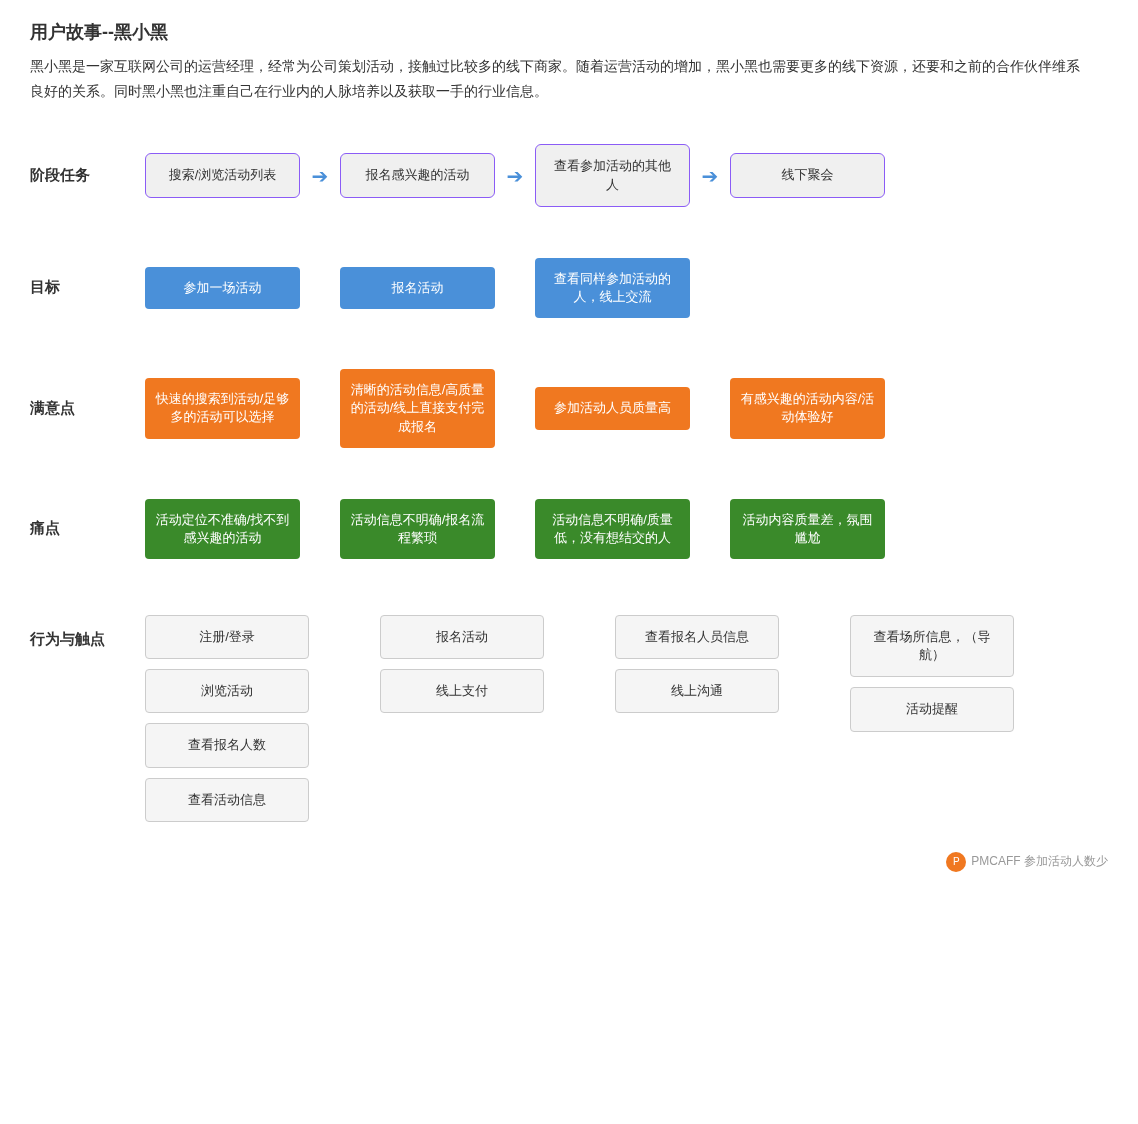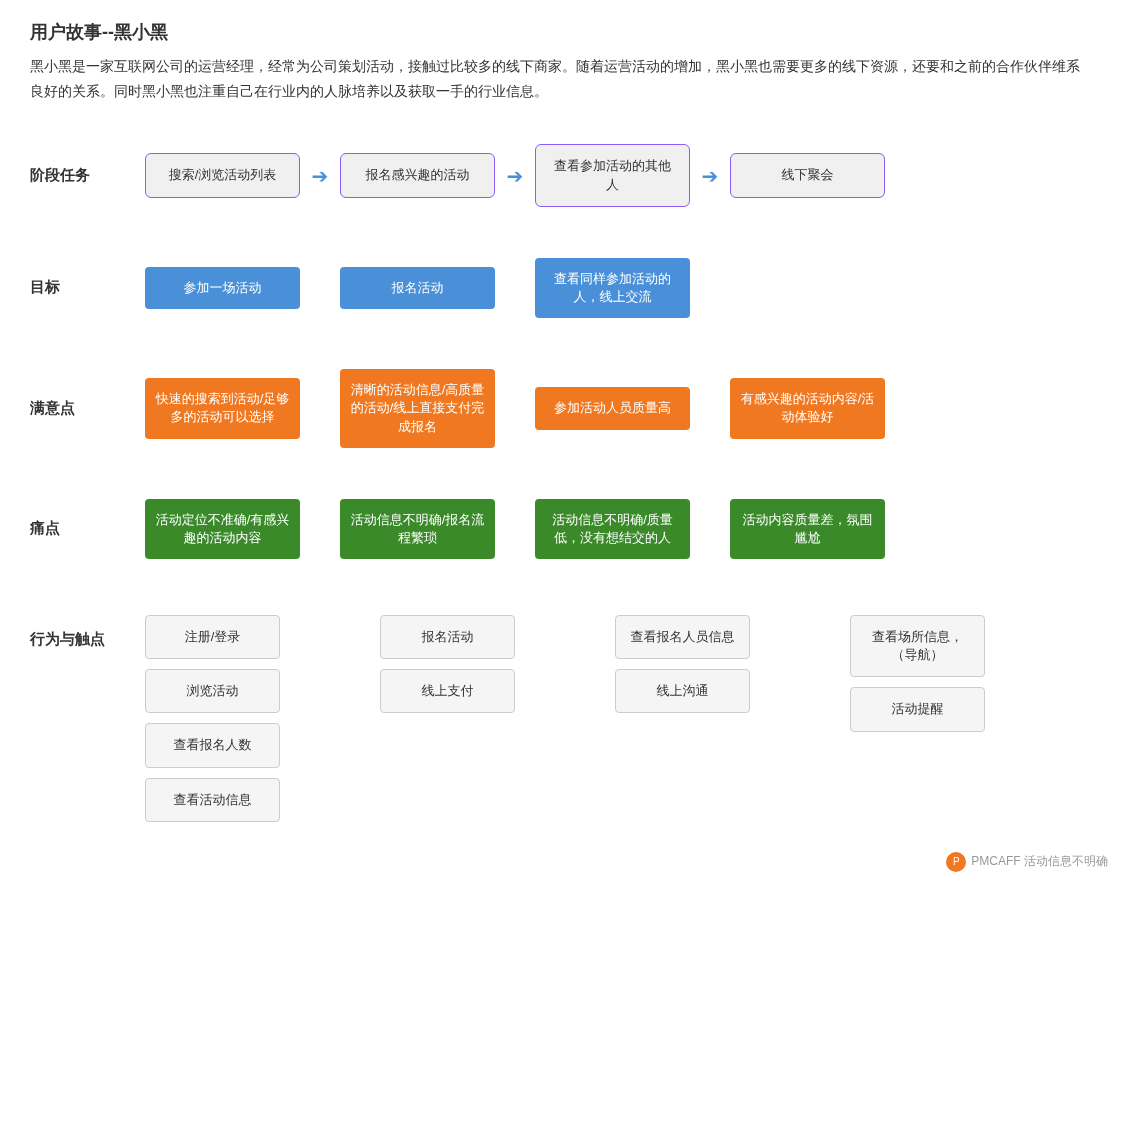--- a/index.html
+++ b/index.html
@@ -134,21 +134,21 @@
     
     .behavior-box {
       background: #f5f5f5;
       border: 1px solid #ccc;
       border-radius: 4px;
       padding: 12px 10px;
       text-align: center;
       font-size: 13px;
       color: #333;
       line-height: 1.4;
-      width: 135px;
+      width: 164px;
       min-width: 120px;
       display: flex;
       align-items: center;
       justify-content: center;
     }
 
     .col-spacer {
       width: 40px;
       flex-shrink: 0;
     }
@@ -233,21 +233,21 @@
       <div class="col-spacer"></div>
       <div class="satisfaction-box">参加活动人员质量高</div>
       <div class="col-spacer"></div>
       <div class="satisfaction-box">有感兴趣的活动内容/活动体验好</div>
     </div>
   </div>
 
   <div class="row" style="margin-top:15px;">
     <div class="row-label">痛点</div>
     <div class="row-content">
-      <div class="pain-box">活动定位不准确/有感兴趣的活动内容</div>
+      <div class="pain-box">活动定位不准确/找不到感兴趣的活动</div>
       <div class="col-spacer"></div>
       <div class="pain-box">活动信息不明确/报名流程繁琐</div>
       <div class="col-spacer"></div>
       <div class="pain-box">活动信息不明确/质量低，没有想结交的人</div>
       <div class="col-spacer"></div>
       <div class="pain-box">活动内容质量差，氛围尴尬</div>
     </div>
   </div>
 
   <div class="row" style="margin-top:20px; align-items: flex-start;">
@@ -278,14 +278,14 @@
         <div class="behavior-box">查看场所信息，（导航）</div>
         <div class="behavior-box">活动提醒</div>
       </div>
     </div>
   </div>
 
 </div>
 
 <div class="footer">
   <span class="footer-icon">P</span>
-  <span>PMCAFF 活动信息不明确</span>
+  <span>PMCAFF 参加活动人数少</span>
 </div>
 
 </body></html>

